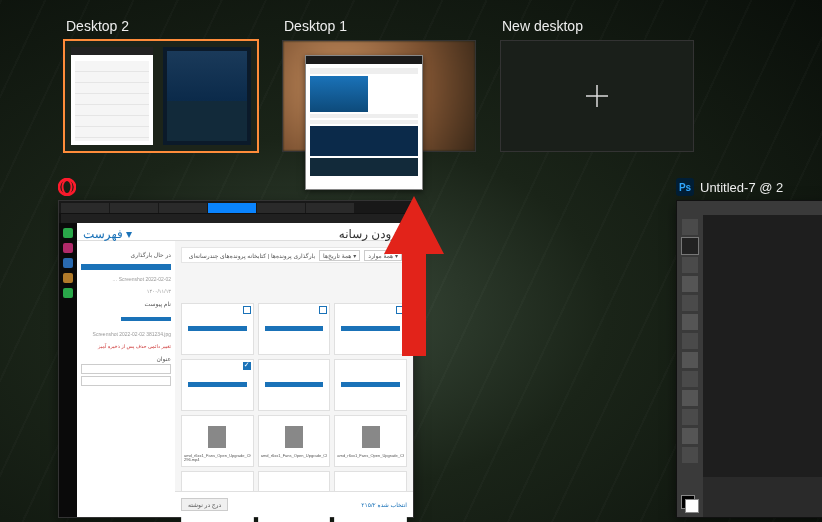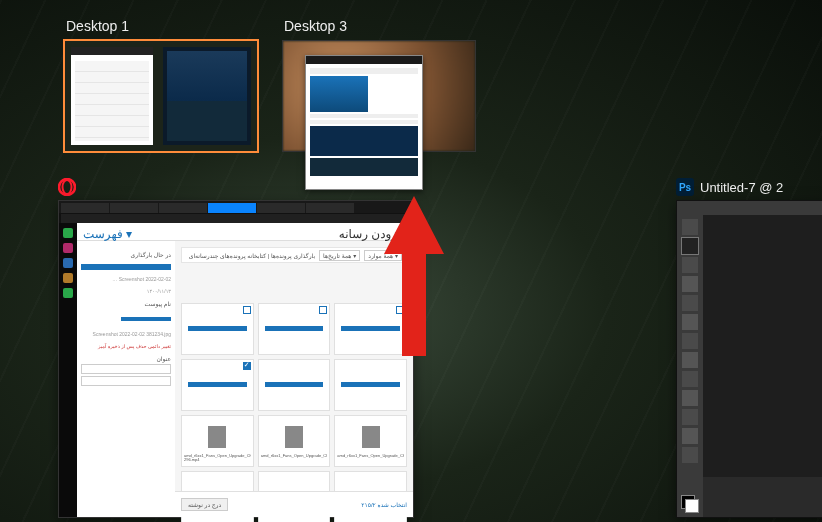--- a/index.html
+++ b/index.html
@@ -172,34 +172,43 @@
     width:60px;height:160px;
     pointer-events:none;
   }
 </style>
 </head>
 <body>
 
 <div class="desktops-strip">
 
   <div class="desk">
-    <div class="desk-label">Desktop 1</div>
+    <div class="desk-label">Desktop 2</div>
     <div class="desk-thumb active">
       <div class="d1-left"></div>
       <div class="d1-right"></div>
     </div>
   </div>
 
   <div class="desk">
-    <div class="desk-label">Desktop 3</div>
+    <div class="desk-label">Desktop 1</div>
     <div class="desk-thumb">
       <div class="d2-bg"></div>
     </div>
   </div>
 
+  <div class="new-desk">
+    <div class="desk-label">New desktop</div>
+    <div class="desk-thumb">
+      <svg class="plus-ico" width="28" height="28" viewBox="0 0 28 28">
+        <line x1="14" y1="3" x2="14" y2="25" stroke-width="1.5"></line>
+        <line x1="3" y1="14" x2="25" y2="14" stroke-width="1.5"></line>
+      </svg>
+    </div>
+  </div>
 
   <div class="desk2-window">
     <div class="bar"></div>
     <div class="body">
       <div style="height:6px;background:#eee;margin-bottom:2px"></div>
       <div class="img1"></div>
       <div style="height:4px;background:#eee;margin:2px 0"></div>
       <div style="height:4px;background:#eee;margin:2px 0"></div>
       <div class="img2"></div>
       <div style="height:18px;background:#122a3a;margin-top:2px"></div>

